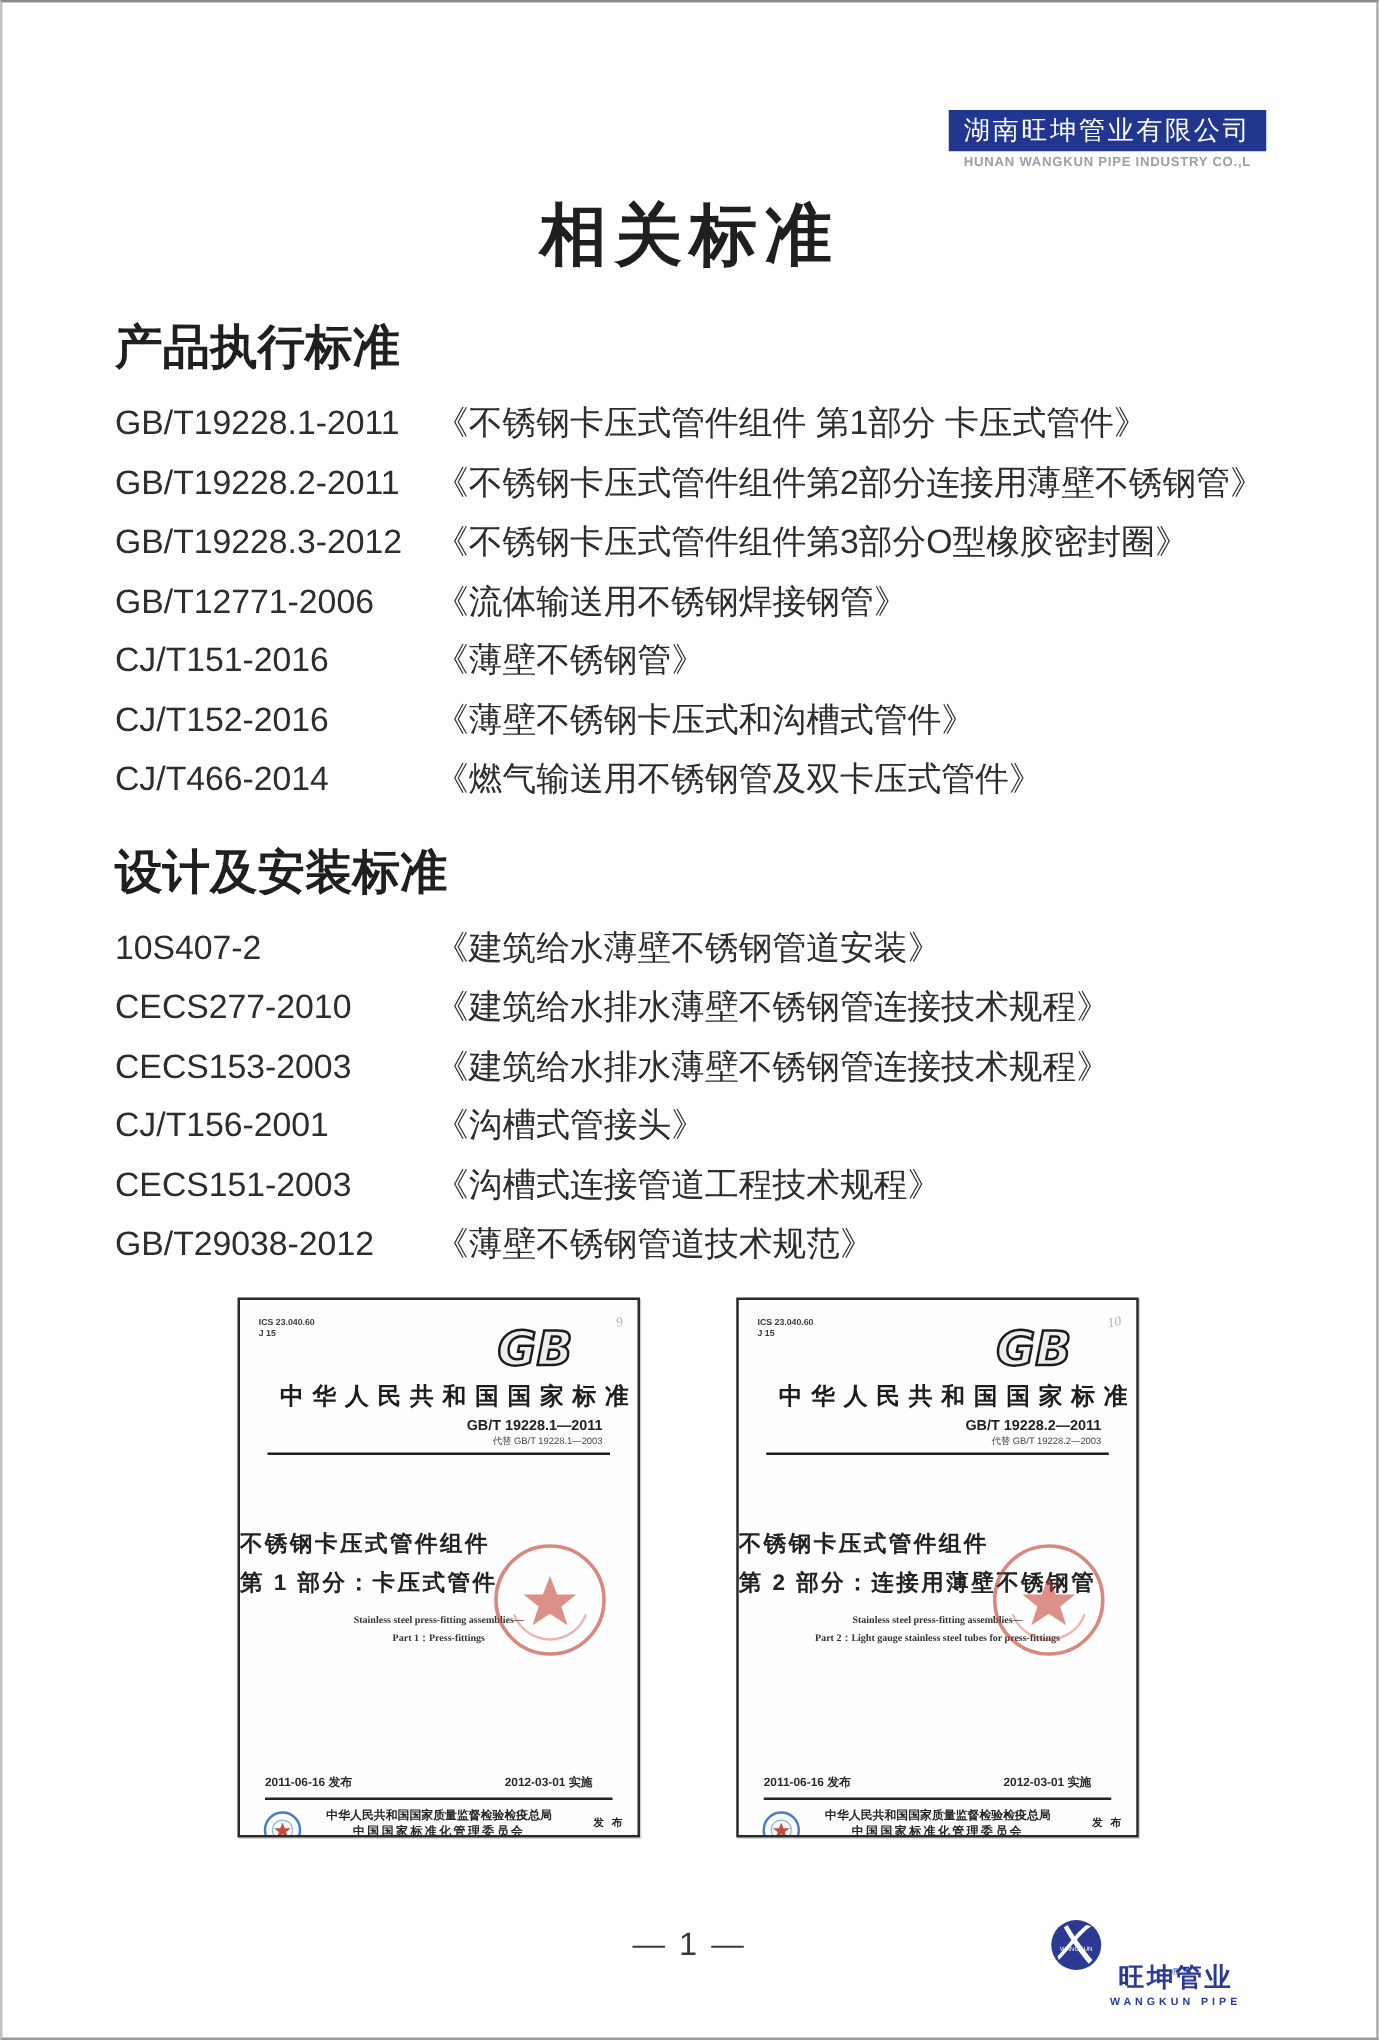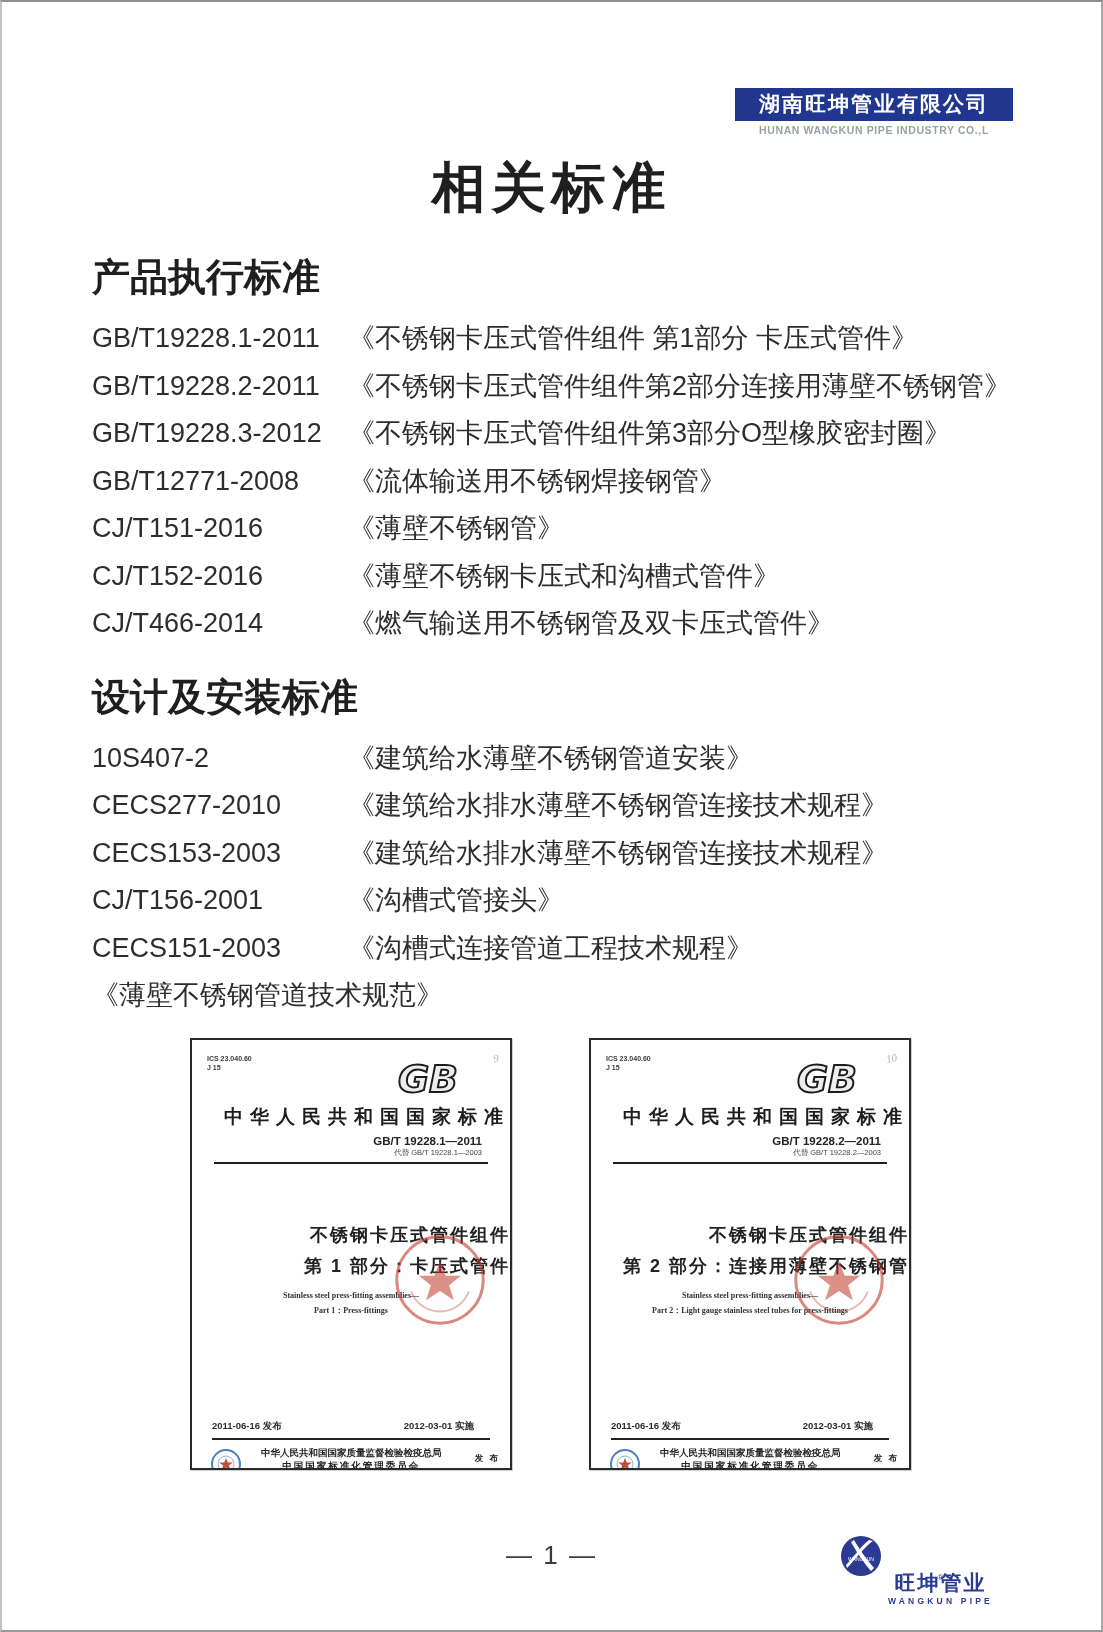--- a/index.html
+++ b/index.html
@@ -6,22 +6,22 @@
   *{box-sizing:border-box;}
   body{font-family:"Liberation Sans", sans-serif;}
   .page{
     position:relative;width:1103px;height:1632px;margin:0 auto;background:#ffffff;
     border-top:2px solid #8d8d8d;border-left:2px solid #c2c2c2;
     border-right:2px solid #a8a8a8;border-bottom:2px solid #9a9a9a;
     overflow:hidden;color:#262626;
   }
   
   .brand{position:absolute;top:86px;right:88px;text-align:center;}
-  .brand-box{display:inline-block;background:#20368f;color:#fff;font-weight:bold;
-    font-size:21px;letter-spacing:2px;padding:2px 24px 3px;}
+  .brand-box{display:inline-block;background:#20368f;color:#fff;font-weight:normal;
+    font-size:21px;letter-spacing:2px;padding:2px 12px 3px;}
   .brand-en{font-size:10.5px;color:#9aa0a8;font-weight:bold;letter-spacing:0.6px;margin-top:3px;white-space:nowrap;}
   
   .page-title{position:absolute;top:150px;left:0;width:100%;text-align:center;
     font-size:54px;font-weight:700;letter-spacing:6px;color:#1f1f1f;}
   
   .lists{position:absolute;top:250px;left:90px;right:40px;}
   .sec-heading{font-size:38px;font-weight:700;color:#1f1f1f;margin:0 0 12px 0;}
   .sec2{margin-top:24px;}
   .std-row{display:flex;font-size:27px;color:#2d2d2d;line-height:47.5px;white-space:nowrap;}
   .std-code{width:256px;flex:none;}
@@ -33,21 +33,21 @@
     color:#3a3a3a;font-weight:bold;}
   .cert .pencil{position:absolute;top:12px;right:12px;font-size:11px;color:#b5b3ae;
     font-family:"Liberation Serif", serif;font-style:italic;transform:rotate(-12deg);}
   .cert .gb-wrap{position:absolute;top:18px;right:38px;}
   .cert .std-header{position:absolute;top:64px;left:0;right:0;text-align:right;
     font-size:19px;font-weight:700;letter-spacing:7px;white-space:nowrap;color:#1d1d1d;}
   .cert .std-num{position:absolute;top:95px;right:28px;text-align:right;}
   .cert .std-num .num{font-size:11.5px;font-weight:bold;color:#222;}
   .cert .std-num .replaces{font-size:7.5px;color:#444;margin-top:1px;}
   .cert .rule{position:absolute;top:122px;left:22px;right:22px;border-top:2.5px solid #1e1e1e;}
-  .cert .cn-title{position:absolute;top:180px;left:0;right:0;text-align:right;
+  .cert .cn-title{position:absolute;top:180px;left:0;right:0;text-align:left;
     font-size:18px;font-weight:700;letter-spacing:2px;line-height:31px;color:#222;}
   .cert .en-title{position:absolute;top:248px;left:10px;right:10px;text-align:center;
     font-family:"Liberation Serif", serif;font-weight:bold;font-size:8px;line-height:15px;color:#333;}
   .cert .seal{position:absolute;top:192px;left:200px;width:96px;height:96px;opacity:.8;}
   .cert .dates{position:absolute;top:380px;left:20px;right:36px;display:flex;
     justify-content:space-between;font-size:9.5px;font-weight:bold;color:#2b2b2b;}
   .cert .dates-rule{position:absolute;top:398px;left:20px;right:20px;border-top:2px solid #222;}
   .cert .issuer{position:absolute;top:406px;left:56px;right:10px;display:flex;align-items:center;}
   .cert .issuer-lines{flex:1;text-align:center;font-size:9.5px;font-weight:bold;line-height:13px;color:#242424;}
   .cert .issuer-l2{letter-spacing:2px;}
@@ -83,21 +83,21 @@
       </div>
       <div class="std-row">
         <span class="std-code">GB/T19228.2-2011</span>
         <span class="std-name">《不锈钢卡压式管件组件第2部分连接用薄壁不锈钢管》</span>
       </div>
       <div class="std-row">
         <span class="std-code">GB/T19228.3-2012</span>
         <span class="std-name">《不锈钢卡压式管件组件第3部分O型橡胶密封圈》</span>
       </div>
       <div class="std-row">
-        <span class="std-code">GB/T12771-2008</span>
+        <span class="std-code">GB/T12771-2006</span>
         <span class="std-name">《流体输送用不锈钢焊接钢管》</span>
       </div>
       <div class="std-row">
         <span class="std-code">CJ/T151-2016</span>
         <span class="std-name">《薄壁不锈钢管》</span>
       </div>
       <div class="std-row">
         <span class="std-code">CJ/T152-2016</span>
         <span class="std-name">《薄壁不锈钢卡压式和沟槽式管件》</span>
       </div>
@@ -123,20 +123,21 @@
       </div>
       <div class="std-row">
         <span class="std-code">CJ/T156-2001</span>
         <span class="std-name">《沟槽式管接头》</span>
       </div>
       <div class="std-row">
         <span class="std-code">CECS151-2003</span>
         <span class="std-name">《沟槽式连接管道工程技术规程》</span>
       </div>
       <div class="std-row">
+        <span class="std-code">GB/T29038-2012</span>
         <span class="std-name">《薄壁不锈钢管道技术规范》</span>
       </div>
     </div>
   </div>
 
   <div class="certs">
 
     <div class="cert">
       <div class="ics">
         <div>ICS 23.040.60</div>

